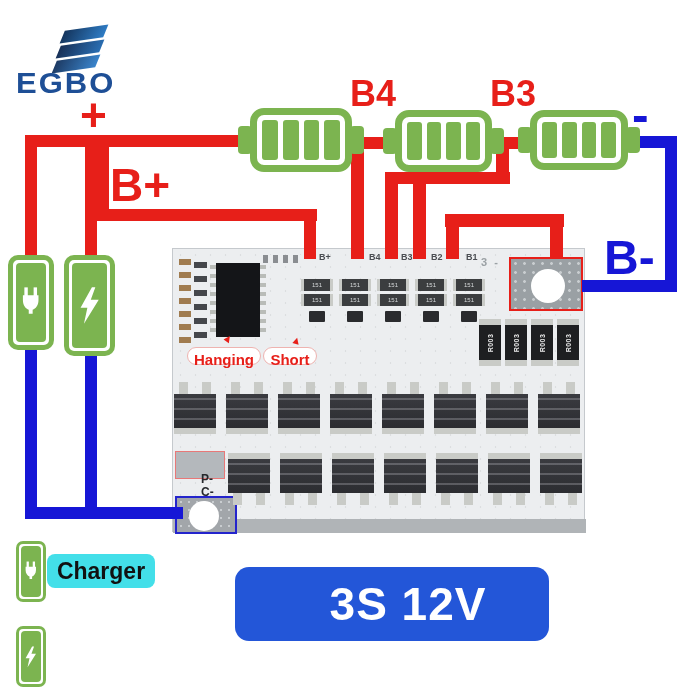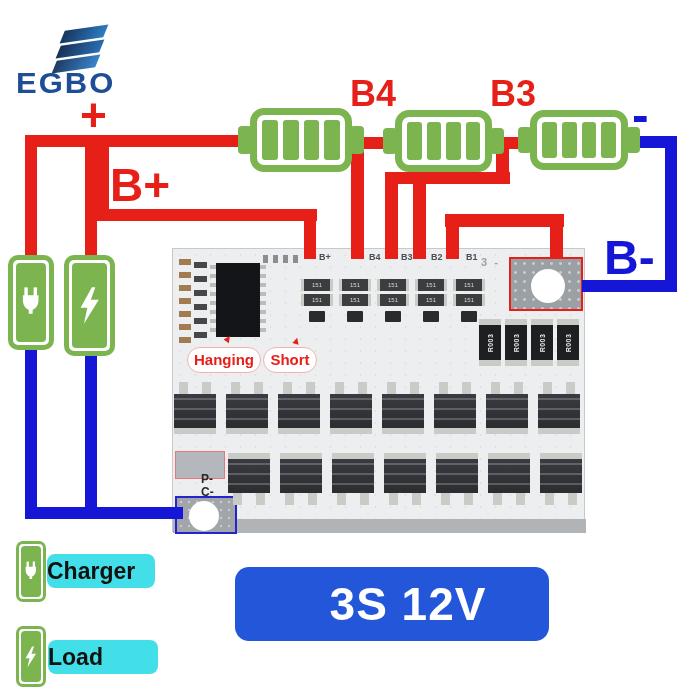--- a/index.html
+++ b/index.html
@@ -48,21 +48,21 @@
   .sot { width:16px; height:11px; background:#2a2b2e; margin:5px auto 0; border-radius:1px; }
   .bneg-pad { position:absolute; left:336px; top:8px; width:74px; height:54px; background:#9aa0a4;
               border:2px solid #e71f19;
               background-image:radial-gradient(#c9cdd0 1.3px, transparent 1.5px); background-size:9px 9px; }
   .bneg-pad .hole { position:absolute; left:20px; top:10px; width:34px; height:34px; background:#fff; border-radius:50%; }
   .shunt { position:absolute; top:70px; width:22px; height:47px; background:#1e1f21;
            border-top:6px solid #c9cbc7; border-bottom:6px solid #c9cbc7; }
   .shunt span { position:absolute; left:50%; top:50%; transform:translate(-50%,-50%) rotate(-90deg);
                 color:#e8e8e8; font-size:7px; font-weight:bold; letter-spacing:0.5px; }
   .pill { position:absolute; top:98px; background:#fff; border:1px solid #eeb3b0; border-radius:13px;
-          color:#e71f19; font-weight:bold; font-size:15px; text-align:center; line-height:24px; height:26px; z-index:3; }
+          color:#e71f19; font-weight:bold; font-size:15px; text-align:center; line-height:24px; height:18px; z-index:3; }
   .arrow { position:absolute; color:#e71f19; font-size:11px; font-weight:bold; z-index:3; }
   .pinkpad { position:absolute; left:2px; top:202px; width:50px; height:28px; background:#b4b8bc; border:1px solid #e87878; }
   .ptxt { position:absolute; font-size:12px; font-weight:bold; color:#26282c; line-height:1; z-index:3;}
   .cneg-pad { position:absolute; left:2px; top:247px; width:62px; height:38px; background:#a2a6aa;
               border:2px solid #2424cc;
               background-image:radial-gradient(#c9cdd0 1.2px, transparent 1.4px); background-size:8px 8px; }
   .cneg-pad .hole { position:absolute; left:12px; top:3px; width:30px; height:30px; background:#fff; border-radius:50%; }
   .fet { position:absolute; width:42px; height:40px;
          background:repeating-linear-gradient(0deg, transparent 0 8px, rgba(205,205,212,.28) 8px 10px),
                     linear-gradient(180deg,#3a3b40 0%,#2c2d31 100%);
@@ -73,21 +73,21 @@
   .fet.down::before,.fet.down::after { top:auto; bottom:-12px; }
   
   .logo-bar { position:absolute; width:44px; height:12px; transform:rotate(-8deg) skewX(-30deg); z-index:2; }
   #logo-text { position:absolute; left:16px; top:68px; font-size:31px; font-weight:bold; color:#1e4f96;
                letter-spacing:2px; transform:scaleY(.95); z-index:2; line-height:1; }
   
   #banner { position:absolute; left:235px; top:567px; width:314px; height:74px; background:#2356d8;
             border-radius:14px; color:#fff; font-size:46px; font-weight:bold; text-align:center;
             line-height:74px; z-index:7; letter-spacing:1px;padding-left:32px; }
   .cyan { position:absolute; background:#43dfe9; border-radius:8px; color:#111; font-weight:bold;
-          font-size:23px; line-height:34px; height:34px; z-index:7; }
+          font-size:23px; text-align:center; line-height:34px; height:34px; z-index:7; }
 </style>
 </head>
 <body>
 
 <div id="stage">
 
   <div class="logo-bar" style="left:62px; top:28px; background:linear-gradient(100deg,#14345c,#2f7dc6);"></div>
   <div class="logo-bar" style="left:58px; top:43px; background:linear-gradient(100deg,#182f55,#2a6fb4);"></div>
   <div class="logo-bar" style="left:54px; top:58px; background:linear-gradient(100deg,#1d3a63,#3a85cd);"></div>
   <div id="logo-text">EGBO</div>
@@ -268,17 +268,16 @@
   </div>
   <div class="cyan" style="left:47px; top:554px; width:108px">Charger</div>
 
   <div class="gbox small" style="left:16px; top:626px; width:30px; height:61px">
     <div class="gbox-in">
       <svg viewBox="0 0 24 34">
           <polygon points="14,1 4,19 10,19 7,33 20,12 13,12 17,1"></polygon>
         </svg>
     </div>
   </div>
-  <div class="cyan" style="left:48px; top:640px; width:110px">Load</div>
 
   <div id="banner">3S 12V 100A</div>
 
 </div>
 
 </body></html>

